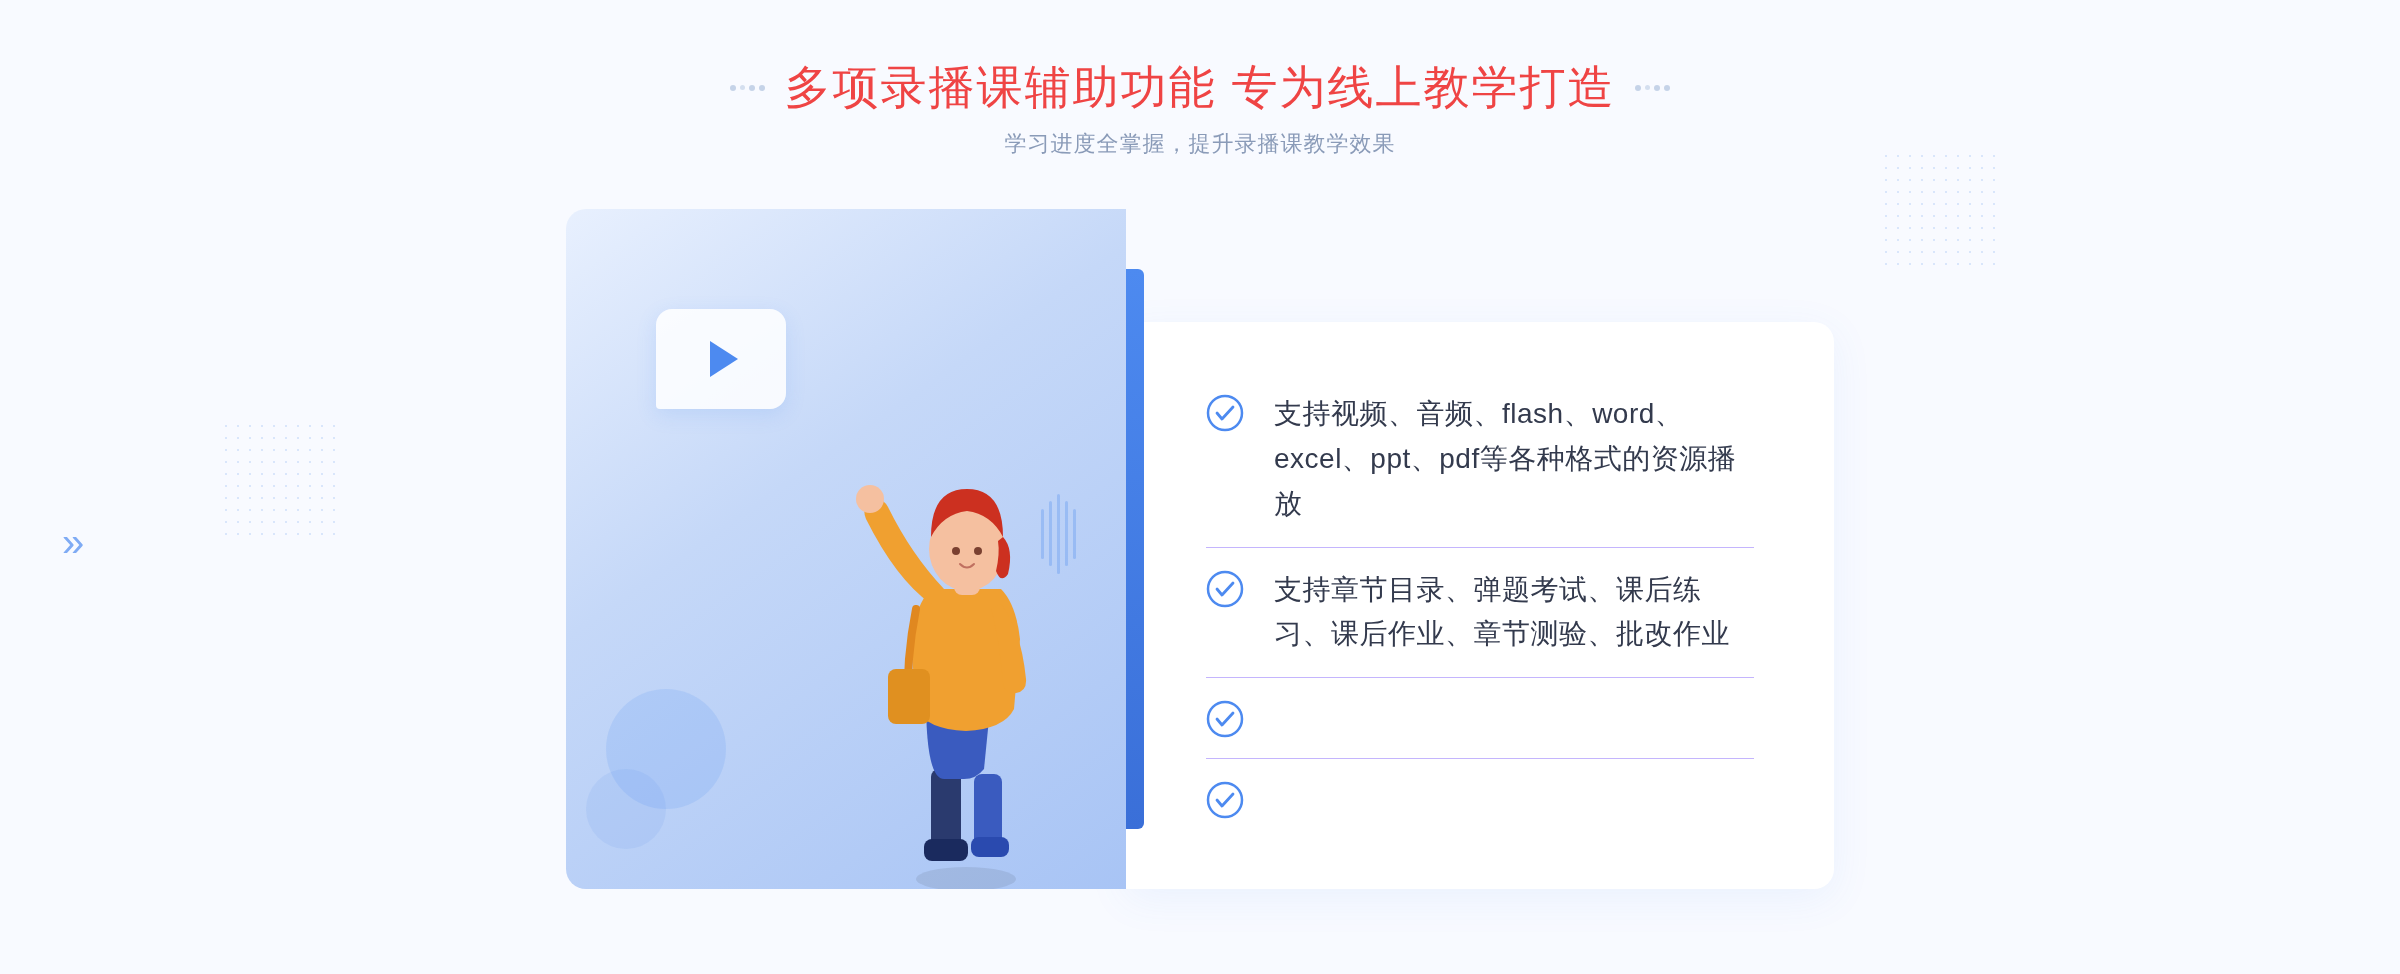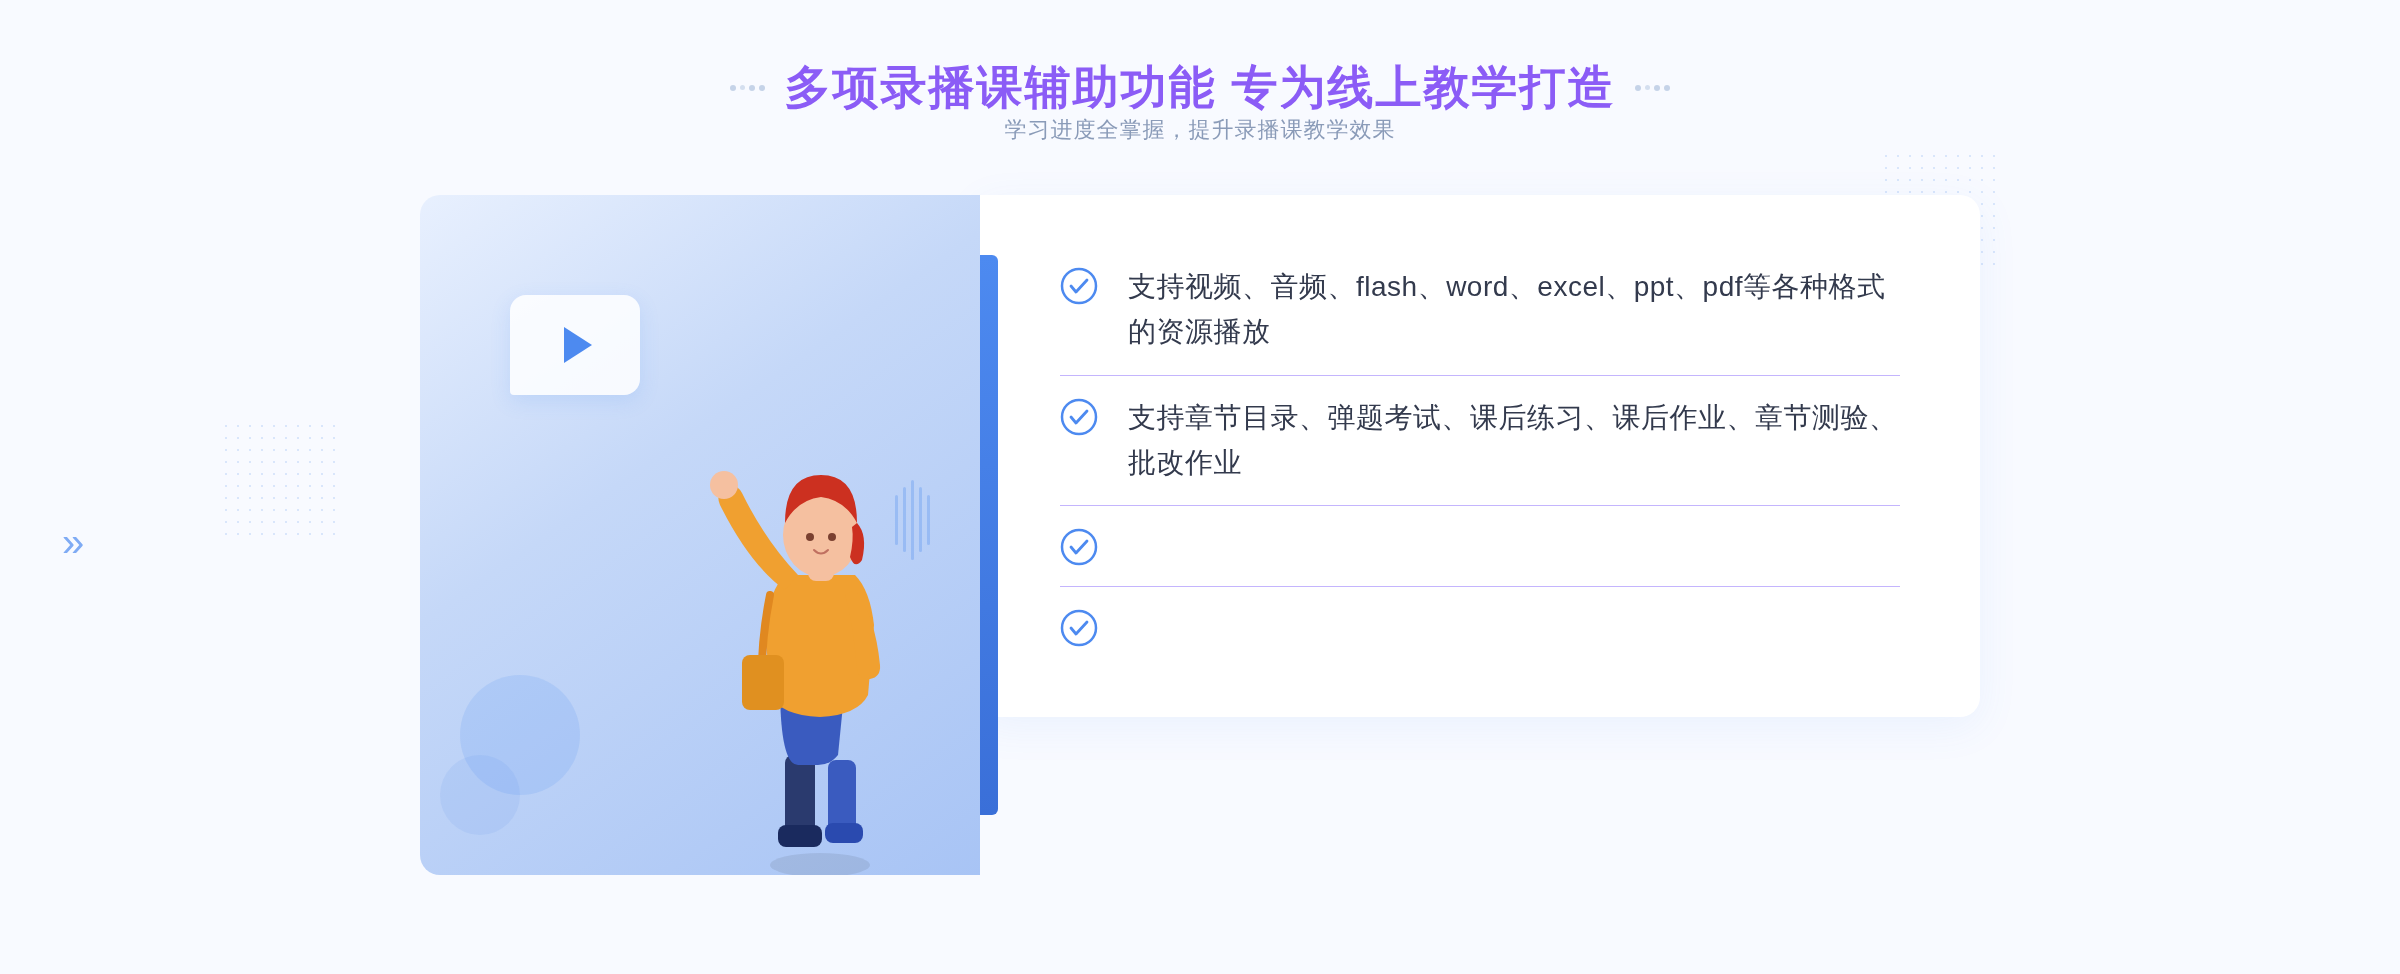--- a/index.html
+++ b/index.html
@@ -83,39 +83,40 @@
     }
 
     .dot-decorator span:nth-child(2) {
       width: 5px;
       height: 5px;
       opacity: 0.7;
     }
 
     .main-title {
       font-size: 46px;
-      font-weight: 700;
-      color: #8b5cf6;
+      font-weight: 400;
+      color: #ef4444;
       letter-spacing: 2px;
       line-height: 1.2;
       text-align: right;
     }
 
     .subtitle {
       font-size: 22px;
       color: #8a9bb8;
+      margin-top: 14px;
       font-weight: 400;
       letter-spacing: 1px;
     }
 
     
     .content-area {
       display: flex;
-      align-items: flex-start;
-      width: 1560px;
+      align-items: flex-end;
+      width: 1268px;
       min-height: 680px;
       position: relative;
     }
 
     
     .illustration-panel {
       width: 560px;
       min-height: 680px;
       background: linear-gradient(145deg, #e8f0fe 0%, #c5d8f8 40%, #a8c4f5 100%);
       border-radius: 20px 0 0 20px;

